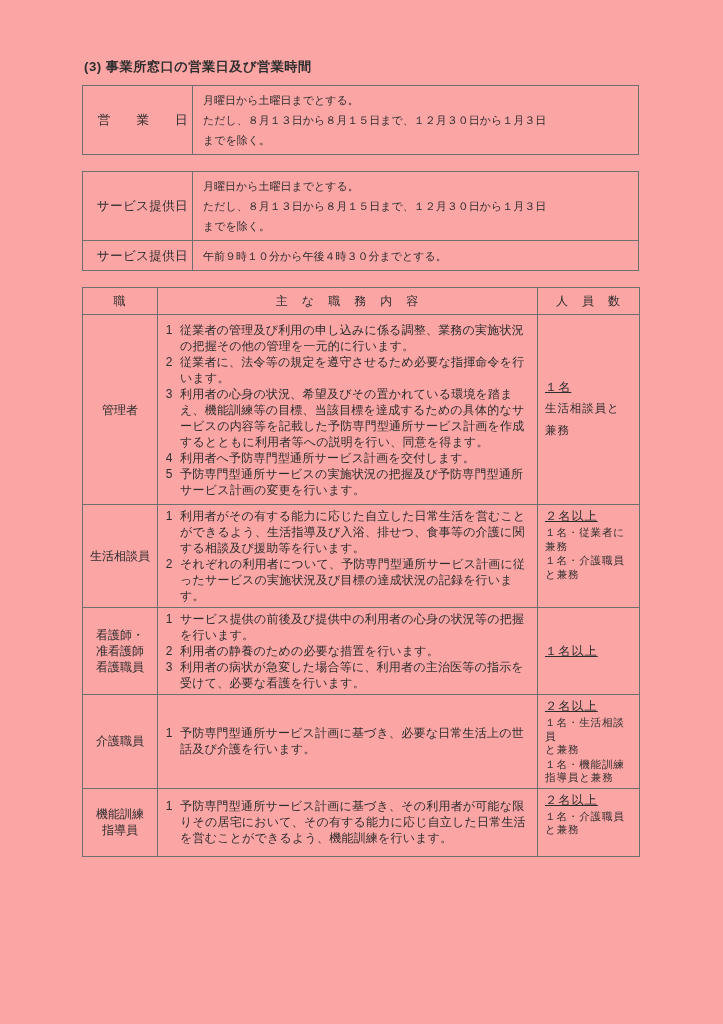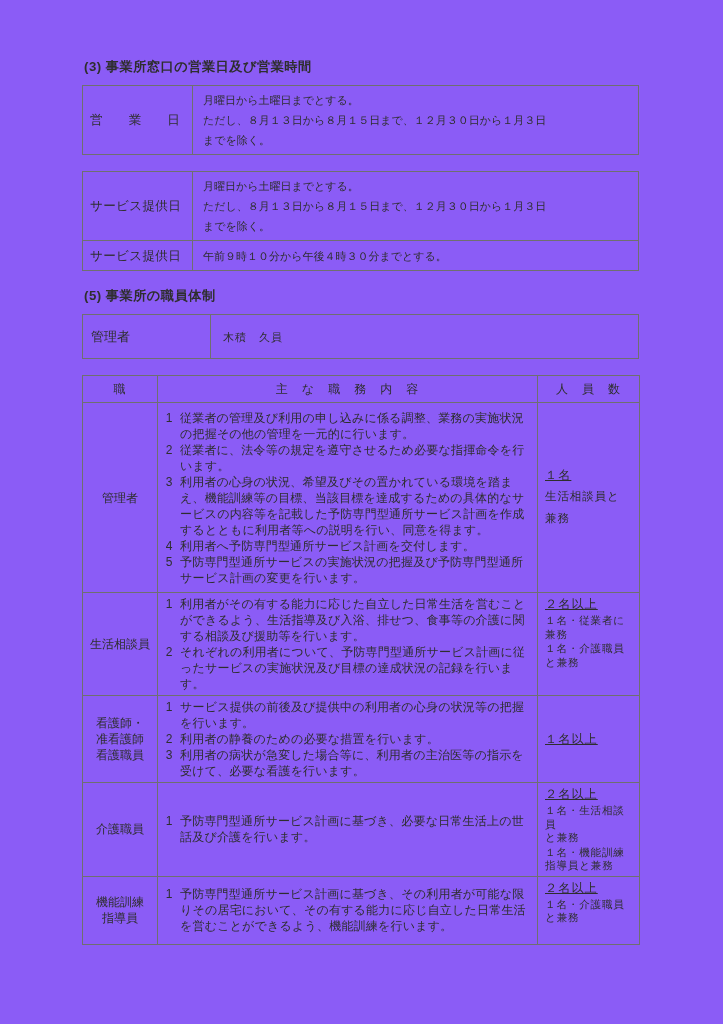--- a/index.html
+++ b/index.html
@@ -1,21 +1,21 @@
 <!DOCTYPE html>
 <html lang="ja"><head>
 <meta charset="utf-8">
 <style>
   * { box-sizing: border-box; }
   html, body { margin: 0; padding: 0; background: #ffffff; }
   .page {
     position: relative;
     width: 723px;
     height: 1024px;
-    background: #8b5cf6;
+    background: #fca5a5;
     font-family: "Liberation Sans", "DejaVu Sans", sans-serif;
     color: #2e2e2e;
     padding: 58px 0 0 82px;
     overflow: hidden;
   }
   .heading {
     font-size: 13.2px;
     font-weight: bold;
     line-height: 18px;
     margin: 0 0 9px 2px;
@@ -29,21 +29,21 @@
     width: 557px;
   }
   table.tbl td {
     border: 1.5px solid #6f6f6f;
     font-size: 11px;
     line-height: 20px;
     vertical-align: middle;
   }
   .tbl-hours td.lbl {
     width: 110px;
-    text-align: left;
+    text-align: right;
     padding: 2px 4px 2px 7px;
     font-size: 12.6px;
     letter-spacing: 0.3px;
     white-space: pre-line;
   }
   .tbl-hours td.val {
     padding: 4px 8px 4px 10px;
     white-space: pre-line;
   }
   .tbl-hours tr.r1 { height: 60px; }
@@ -104,31 +104,20 @@
 までを除く。</td>
         </tr>
         <tr class="r2">
           <td class="lbl">サービス提供日</td>
           <td class="val">午前９時１０分から午後４時３０分までとする。</td>
         </tr>
       </tbody>
     </table>
   </div>
 
-  <div class="sec">
-    <div class="heading">(5) 事業所の職員体制</div>
-    <table class="tbl tbl-manager">
-      <tbody>
-        <tr>
-          <td class="lbl">管理者</td>
-          <td class="val">木積　久員</td>
-        </tr>
-      </tbody>
-    </table>
-  </div>
 
   <table class="tbl main-tbl" style="margin-top:12px;">
     <tbody>
       <tr class="hdr">
         <td class="c1">職</td>
         <td class="c2">主　な　職　務　内　容</td>
         <td class="c3">人　員　数</td>
       </tr>
 
       <tr class="rw0">

